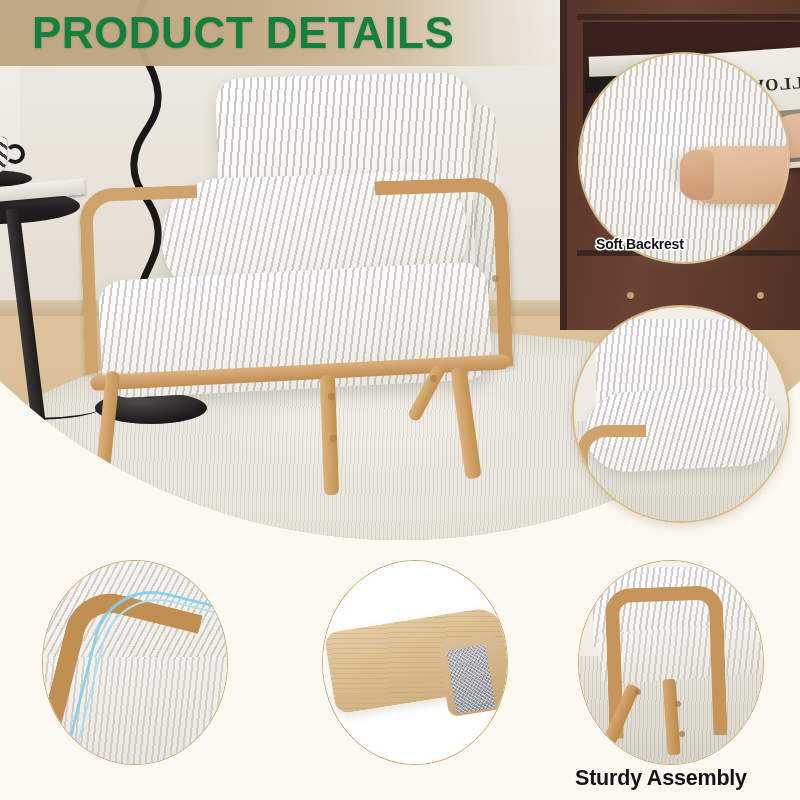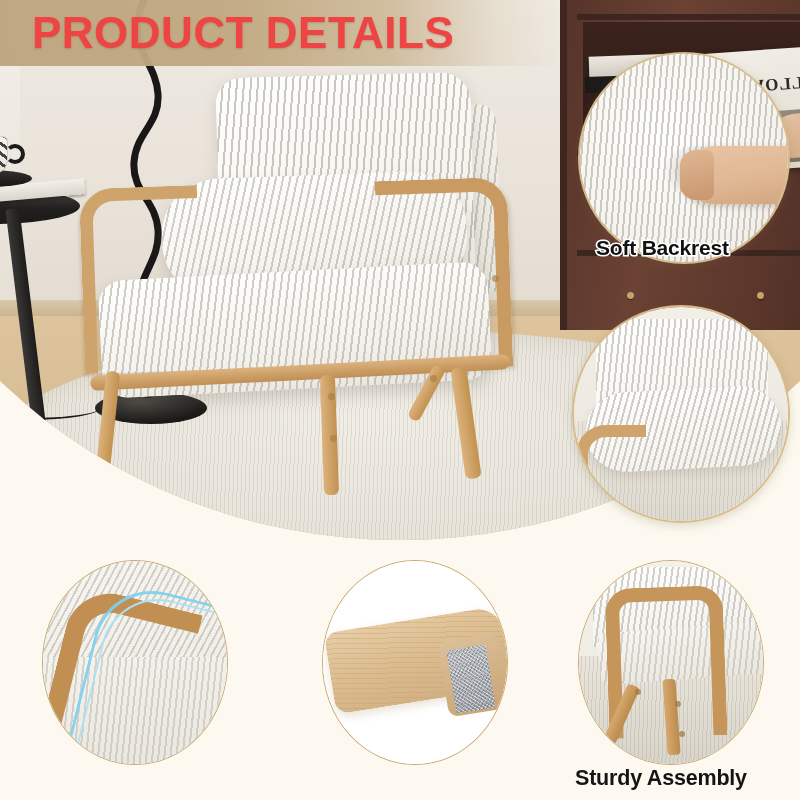--- a/index.html
+++ b/index.html
@@ -347,21 +347,21 @@
       rgba(192,168,128,.95) 42%,
       rgba(198,176,138,.75) 70%,
       rgba(205,185,150,.25) 88%,
       rgba(210,192,160,0) 100%);
   }
   .banner-title {
     position: absolute;
     left: 32px; top: 8px;
     font-size: 44px;
     font-weight: bold;
-    color: #ef4444;
+    color: #15803d;
     letter-spacing: 0.5px;
     line-height: 50px;
     white-space: nowrap;
     text-shadow: 0 1px 2px rgba(120,95,60,.35);
   }
 
   
   .callout {
     position: absolute;
     border-radius: 50%;
@@ -597,21 +597,21 @@
     position: absolute;
     width: 6px; height: 6px;
     border-radius: 50%;
     background: #9d7440;
     opacity: .7;
   }
 
   
   .outline-label {
     position: absolute;
-    font-size: 21px;
+    font-size: 14px;
     font-weight: bold;
     color: #111111;
     white-space: nowrap;
     letter-spacing: -0.2px;
     -webkit-text-stroke: 3.2px #ffffff;
     paint-order: stroke fill;
   }
   .label-soft   { left: 596px; top: 236px; }
   .label-lumbar { left: 533px; top: 507px; font-size: 22px; }
 

